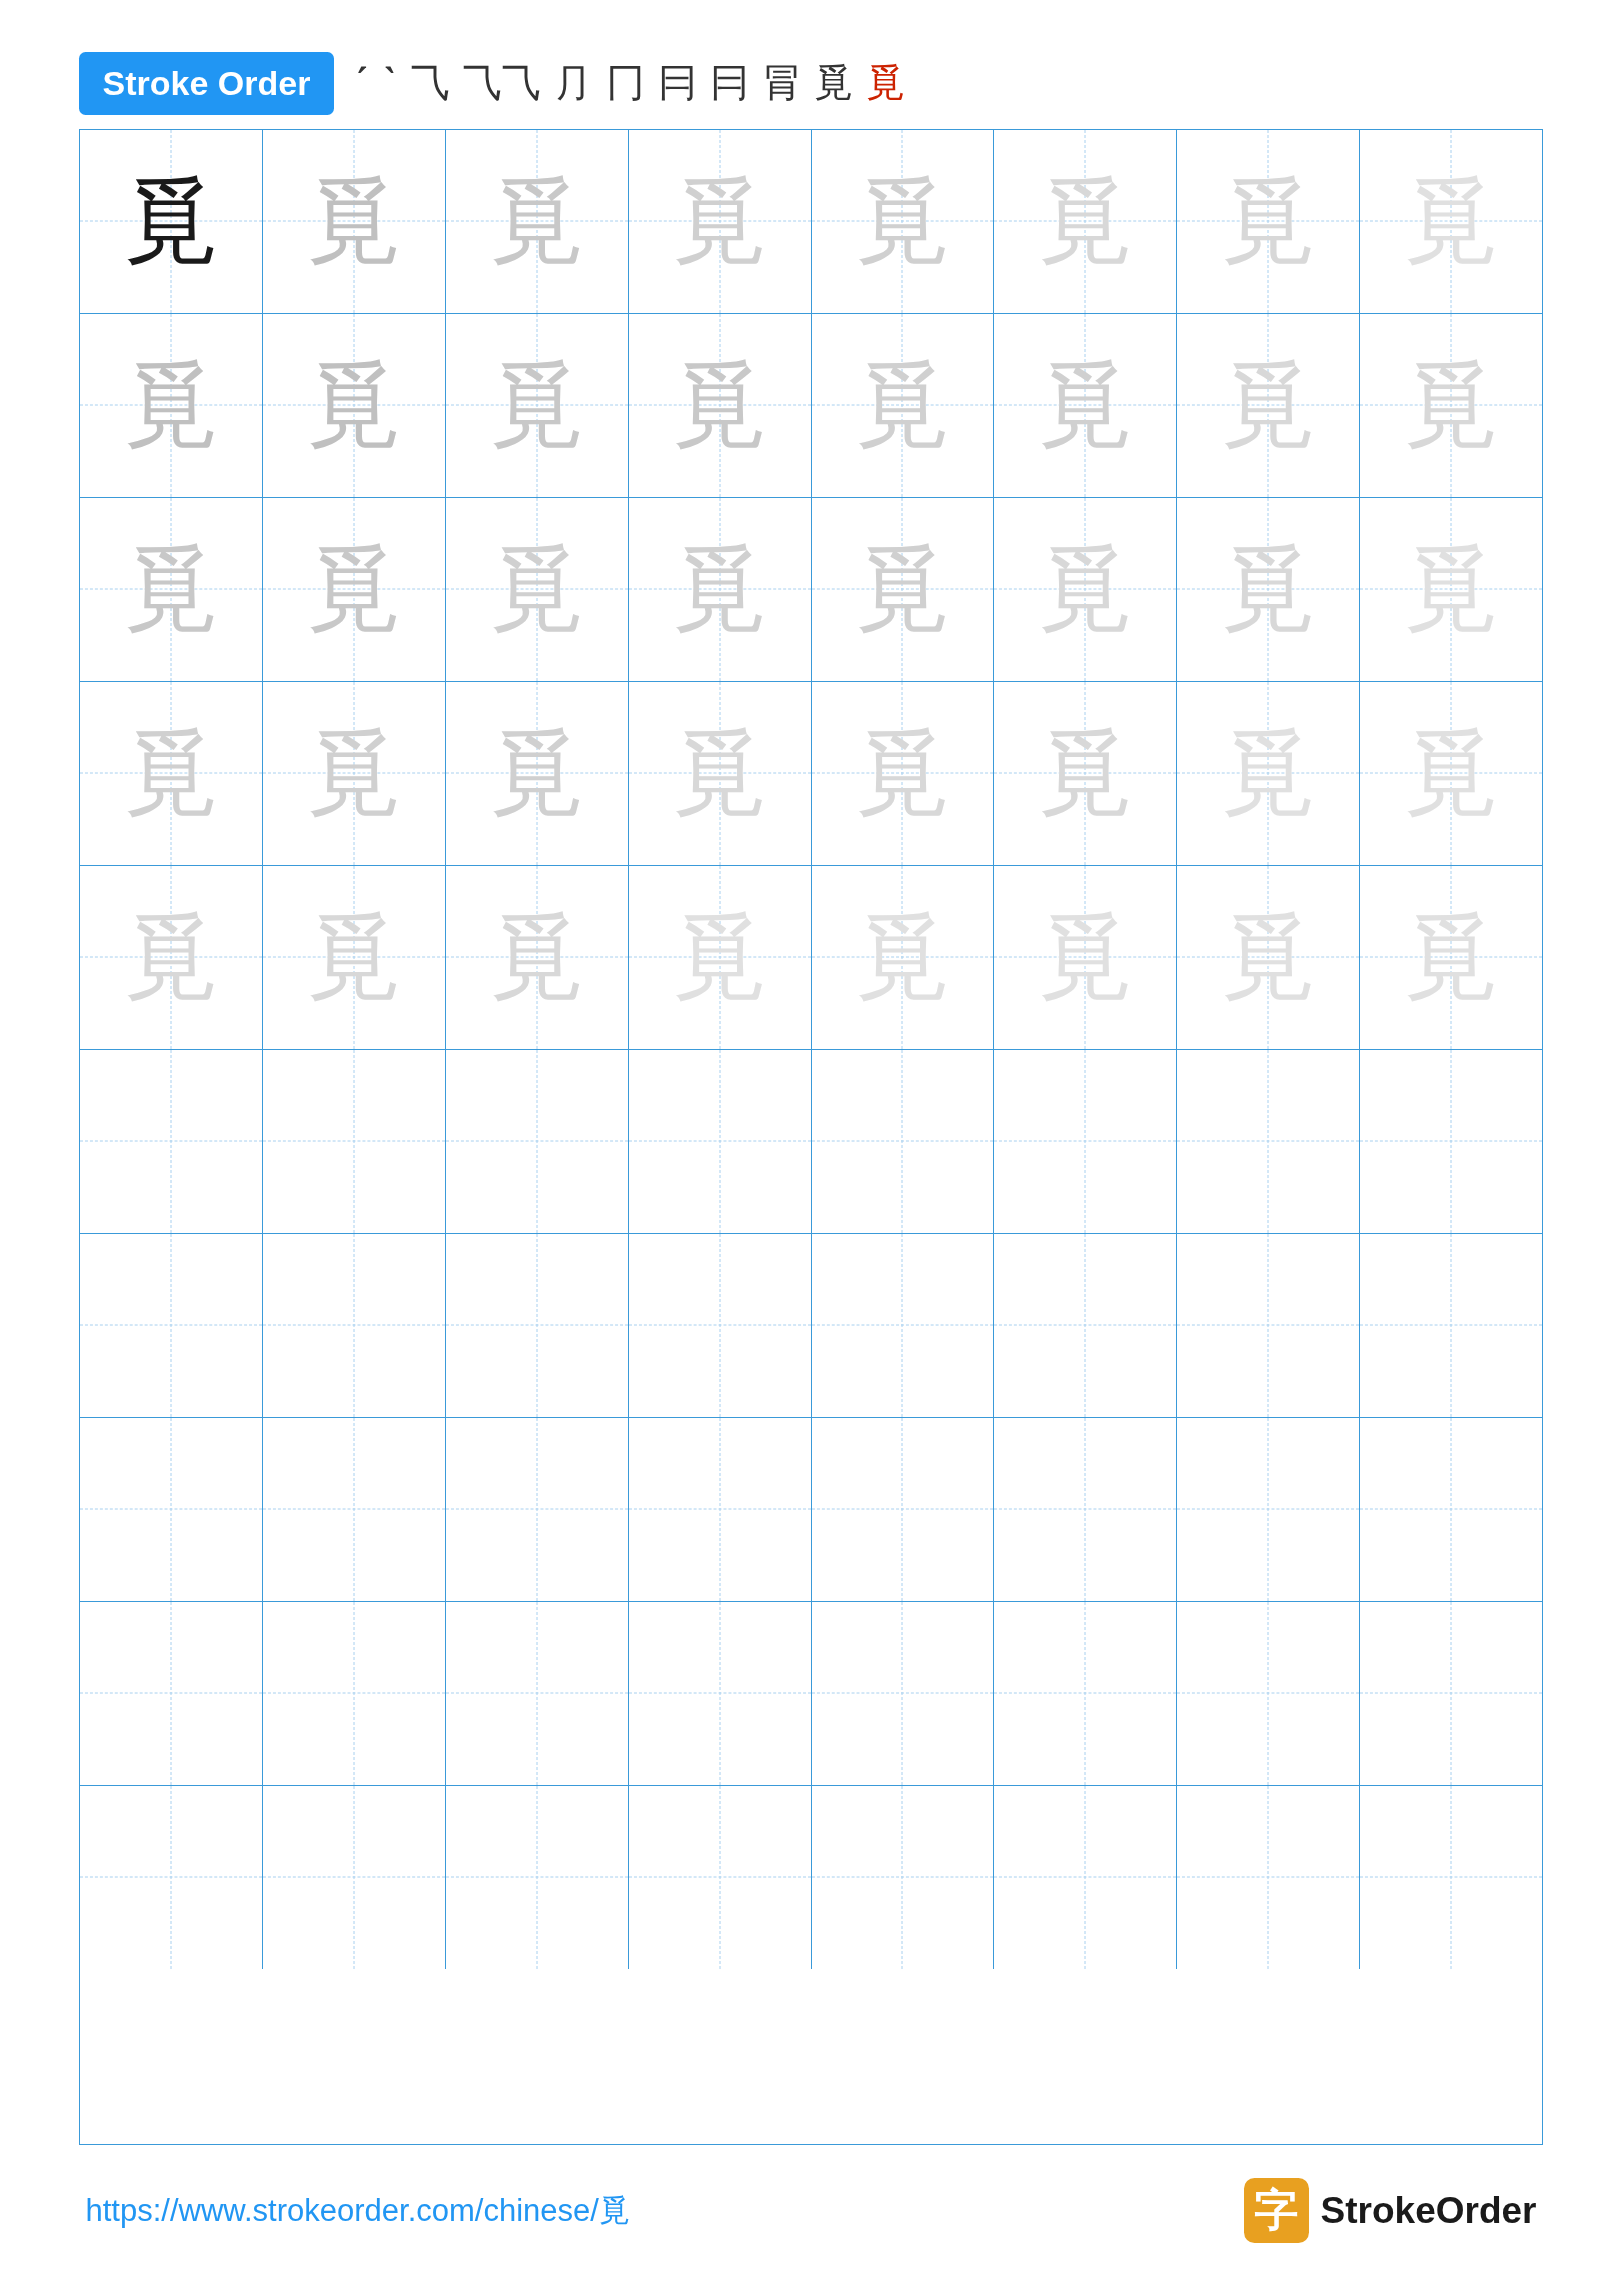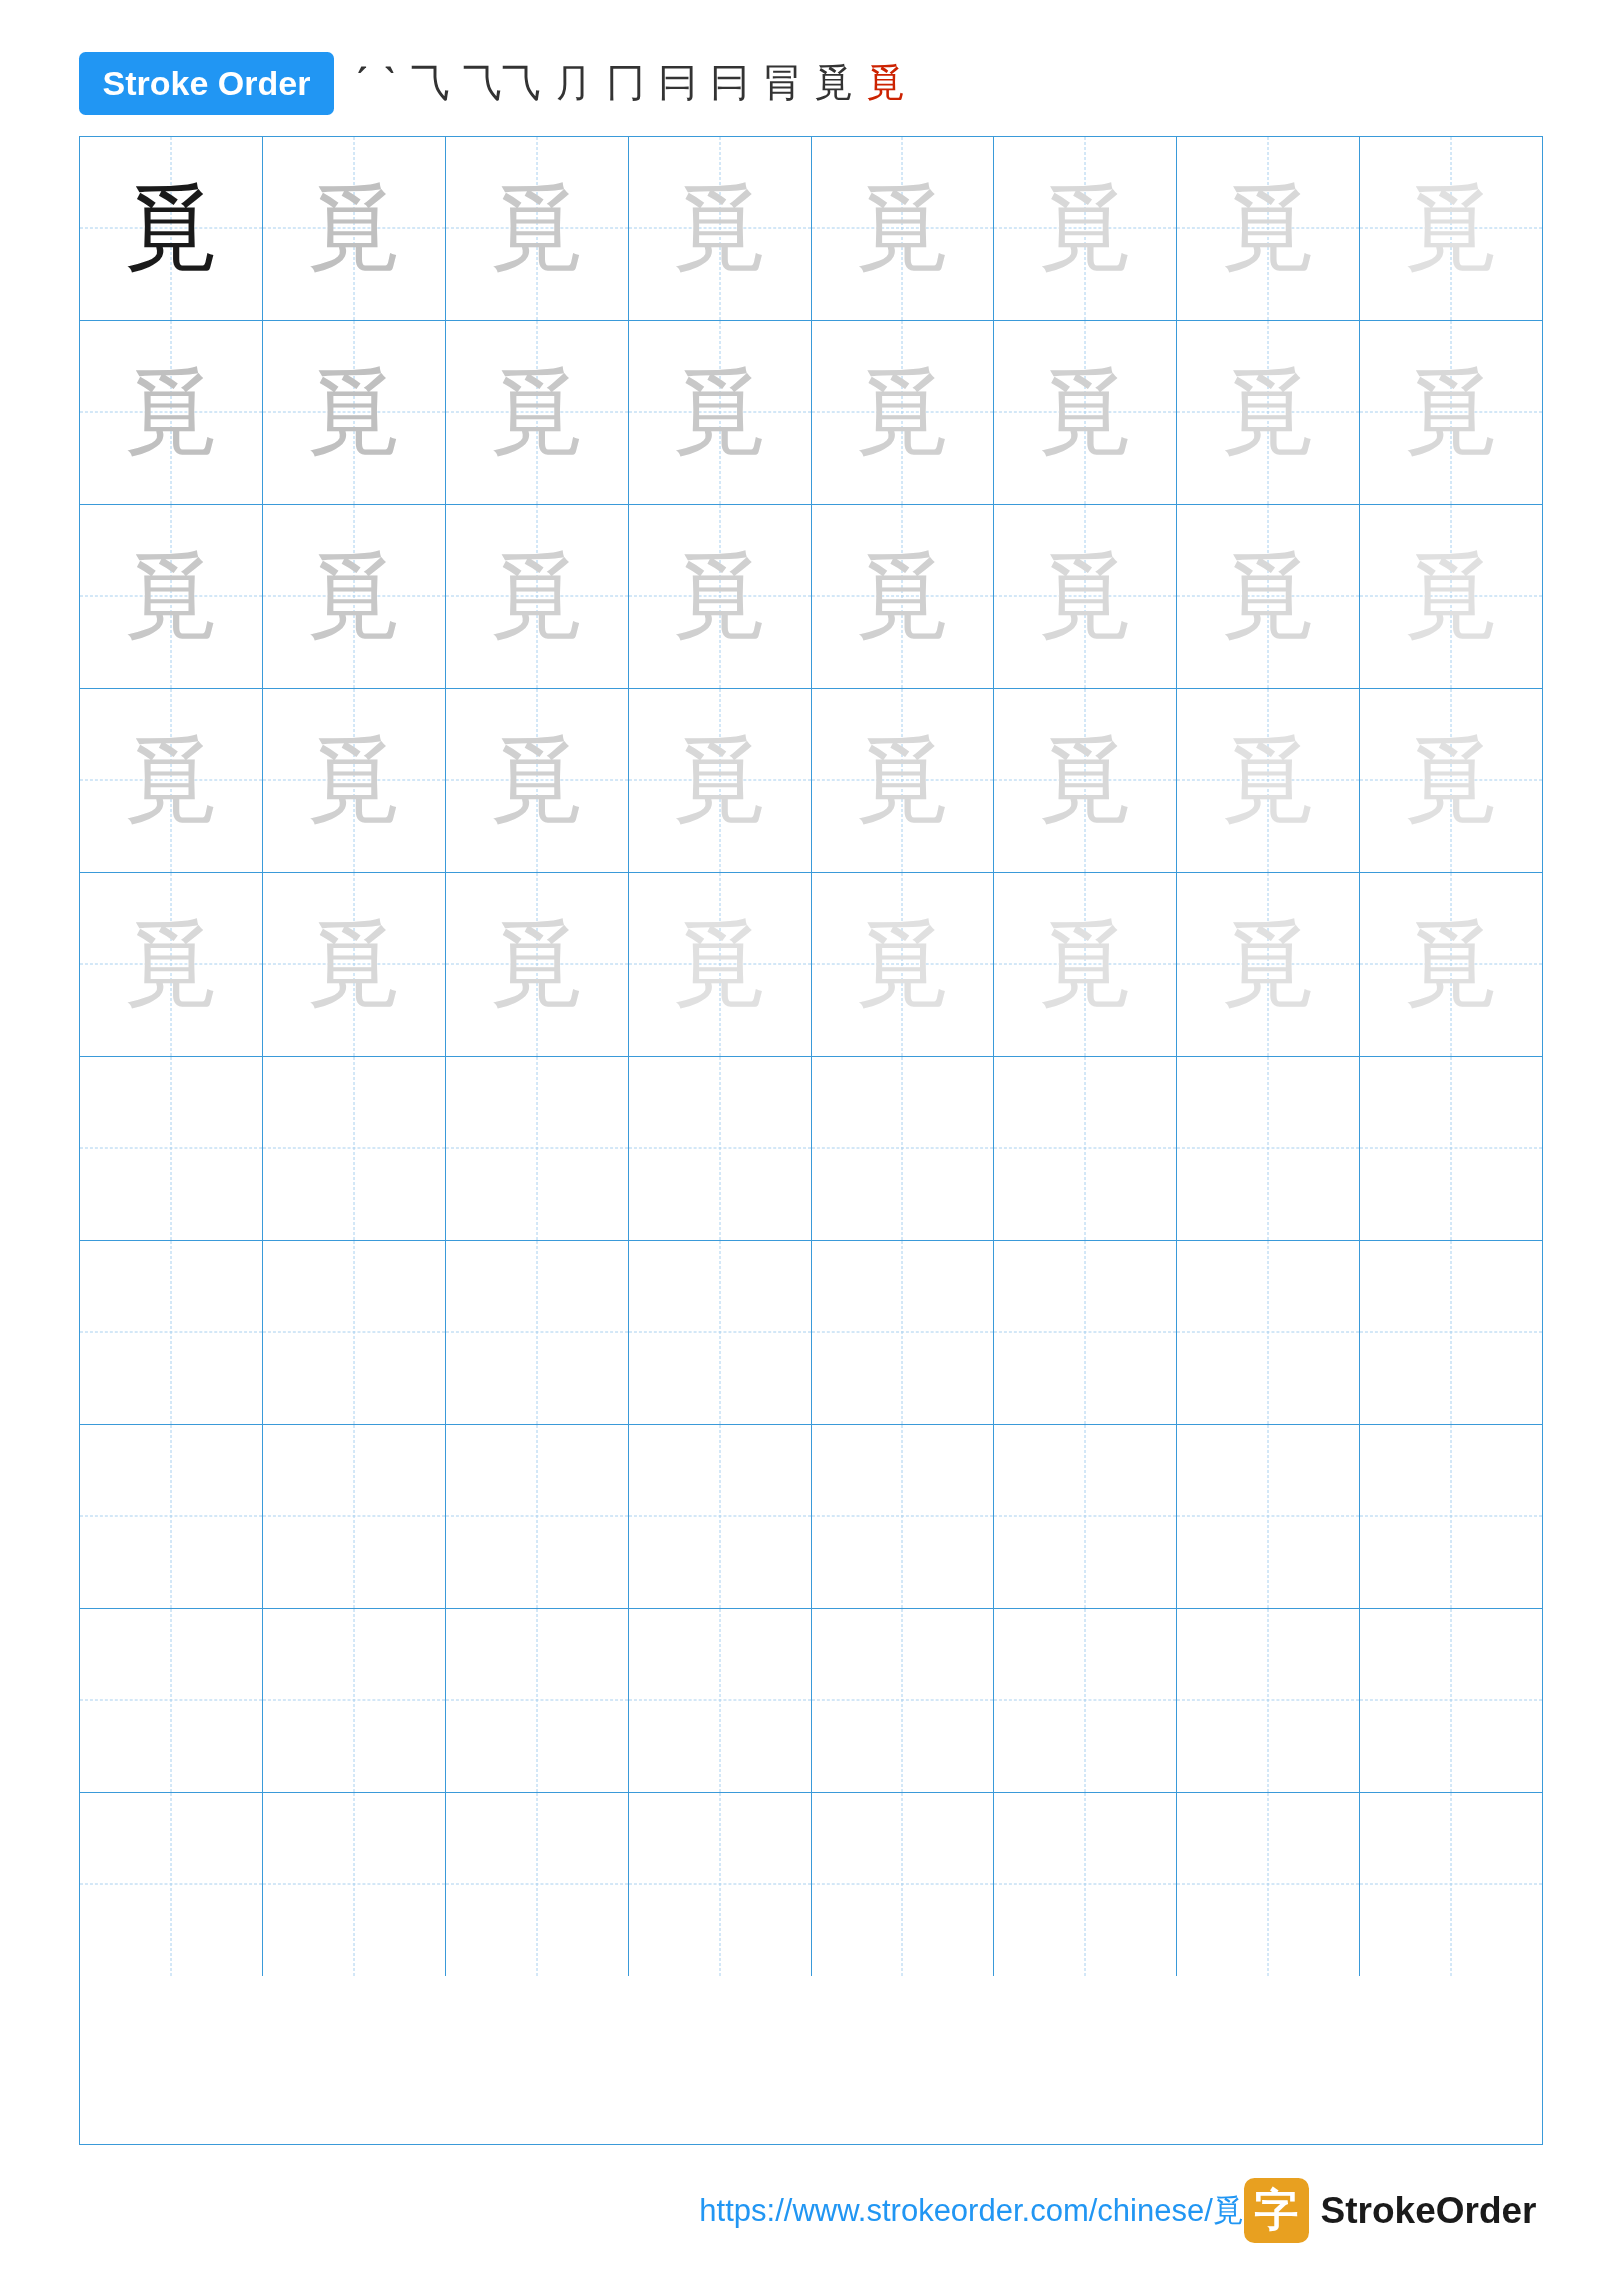--- a/index.html
+++ b/index.html
@@ -31,21 +31,21 @@
     }
 
     .title .char {
       color: #1a7acc;
     }
 
     .stroke-order-row {
       display: flex;
       align-items: center;
       width: 100%;
-      margin-bottom: 21px;
+      margin-bottom: 14px;
       gap: 19.6px;
     }
 
     .stroke-order-badge {
       background: #2196f3;
       color: white;
       font-size: 34px;
       font-weight: bold;
       padding: 11.8px 23.6px;
       border-radius: 6.5px;
@@ -148,21 +148,21 @@
 
     
     .grid-cell.first-cell {
       border-right: 1.3px solid #3a9ad9;
     }
 
     
     .footer {
       width: 100%;
       display: flex;
-      justify-content: flex-end;
+      justify-content: space-between;
       align-items: center;
       margin-top: 33px;
       padding: 0 6.5px;
     }
 
     .footer-url {
       font-size: 31px;
       color: #2196f3;
     }
 

